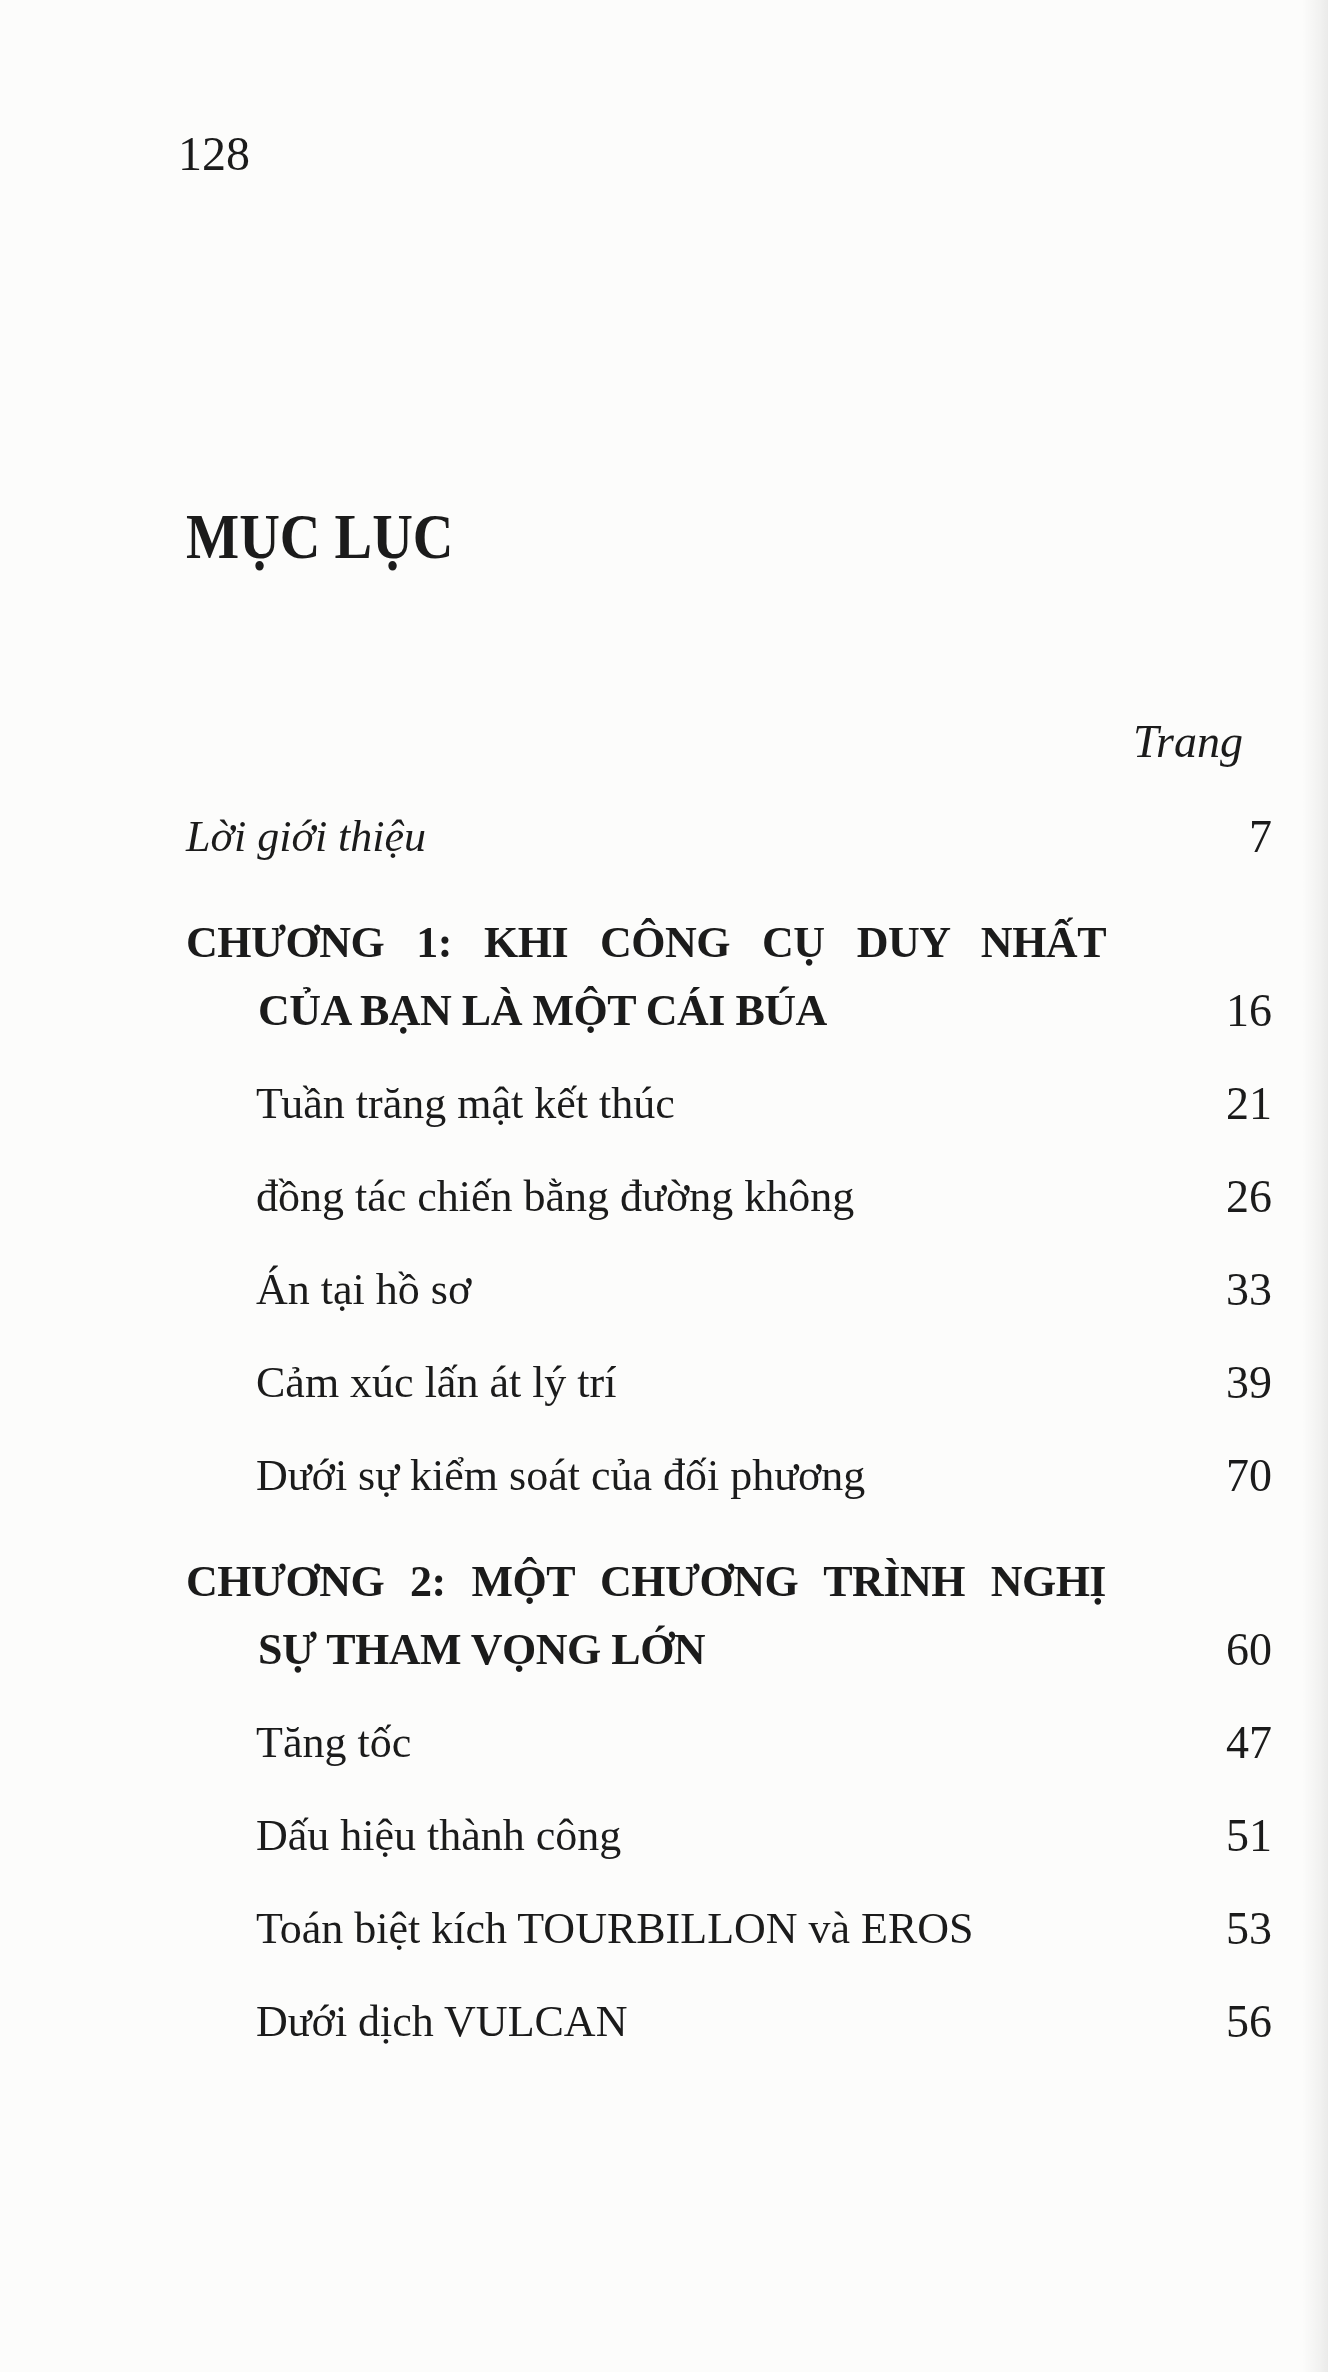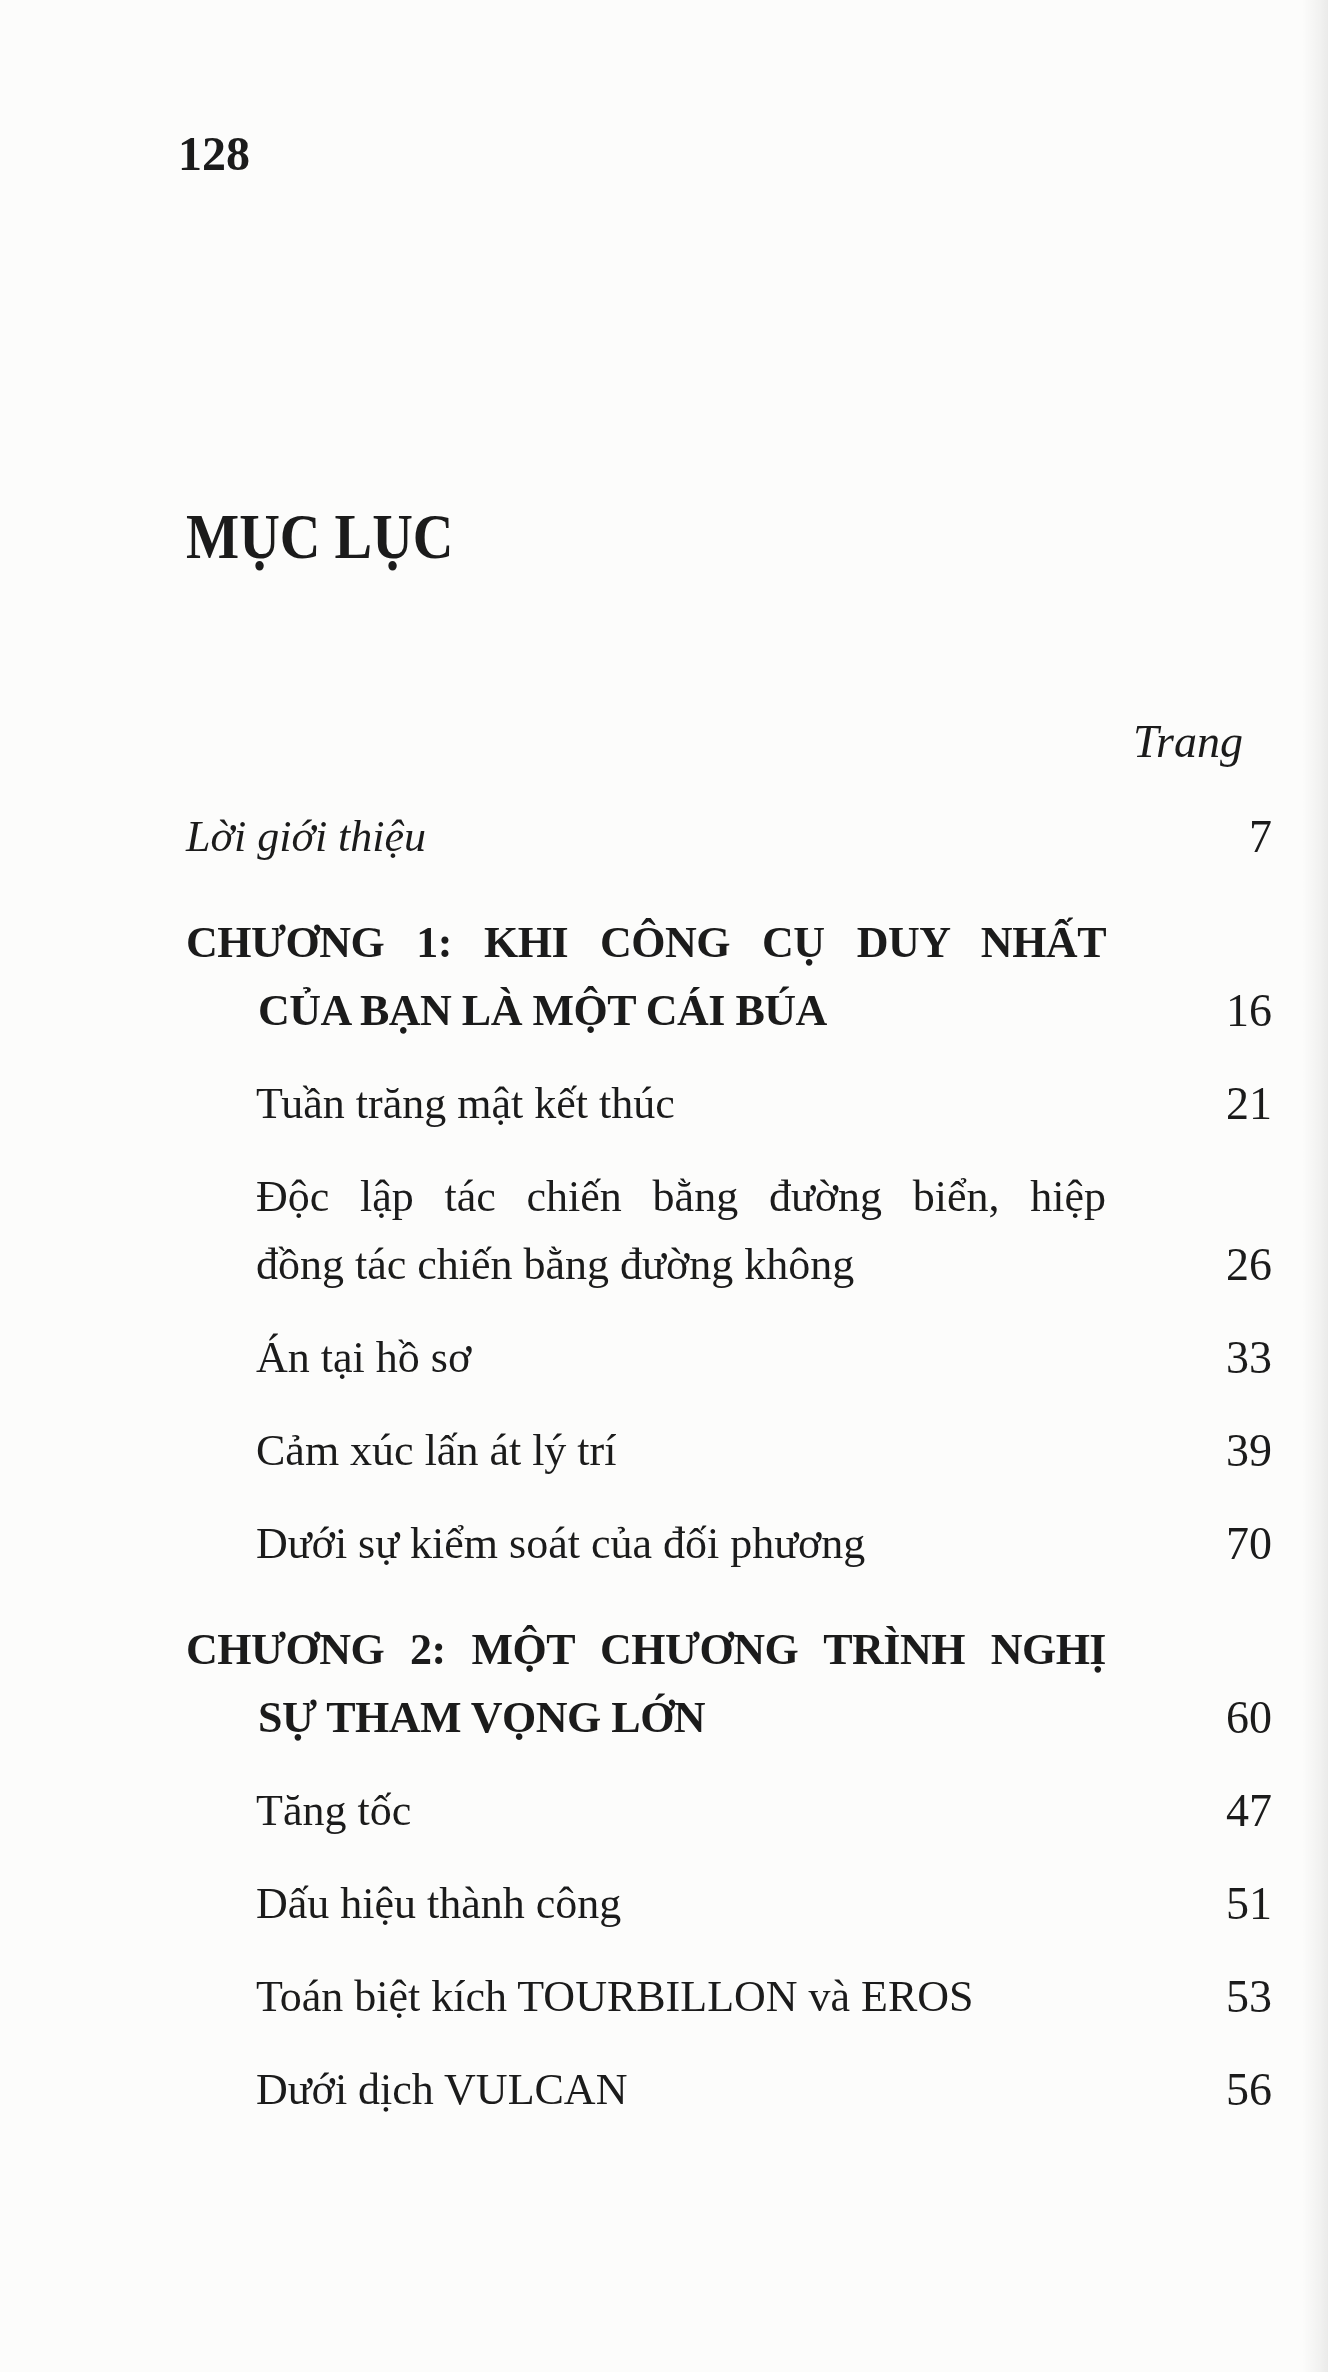--- a/index.html
+++ b/index.html
@@ -26,21 +26,20 @@
     height: 100%;
     background: linear-gradient(to right, rgba(0,0,0,0) 0%, rgba(0,0,0,0.045) 70%, rgba(0,0,0,0.07) 100%);
     pointer-events: none;
   }
   .folio {
     position: absolute;
     left: 178px;
     top: 128px;
     font-size: 48px;
     line-height: 52px;
-    font-weight: bold;
   }
   .toc-title {
     position: absolute;
     left: 186px;
     top: 500px;
     font-size: 64px;
     font-weight: bold;
     letter-spacing: 0px;
     transform: scaleX(0.88);
     transform-origin: left center;
@@ -133,21 +132,20 @@
         <div class="pageno">16</div>
       </div>
       <div class="entry section">
         <div class="text">
           <div class="line">Tuần trăng mật kết thúc</div>
         </div>
         <div class="pageno">21</div>
       </div>
       <div class="entry section">
         <div class="text">
-          <div class="line justified">Độc lập tác chiến bằng đường biển, hiệp</div>
           <div class="line">đồng tác chiến bằng đường không</div>
         </div>
         <div class="pageno">26</div>
       </div>
       <div class="entry section">
         <div class="text">
           <div class="line">Án tại hồ sơ</div>
         </div>
         <div class="pageno">33</div>
       </div>

